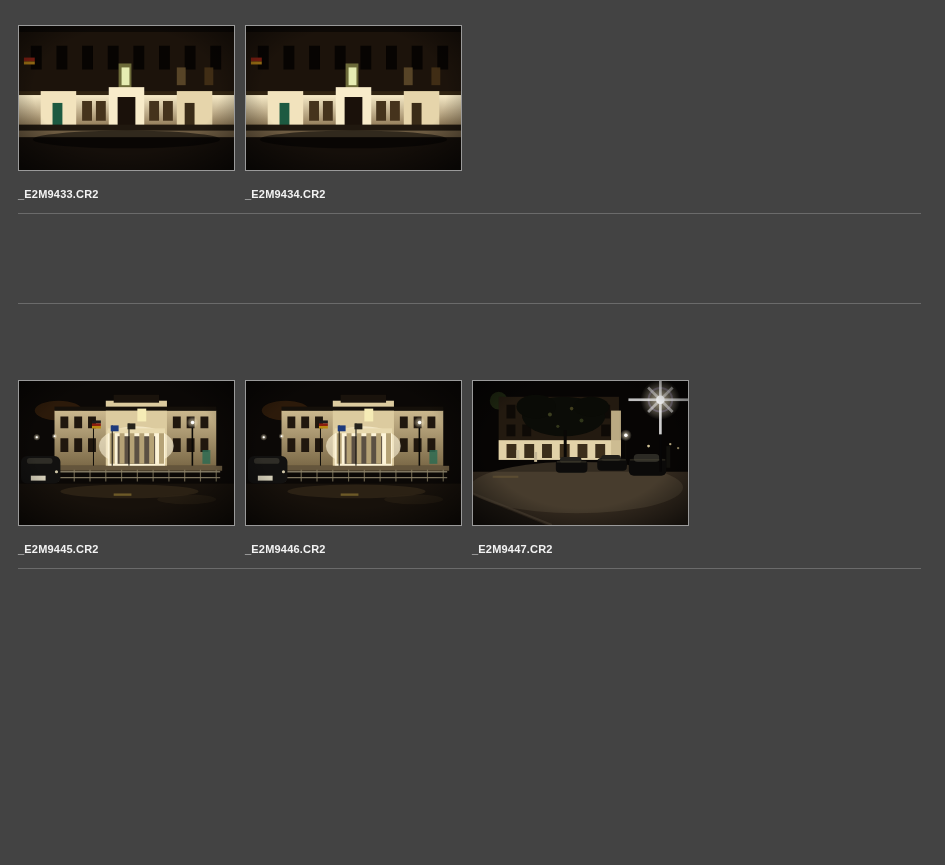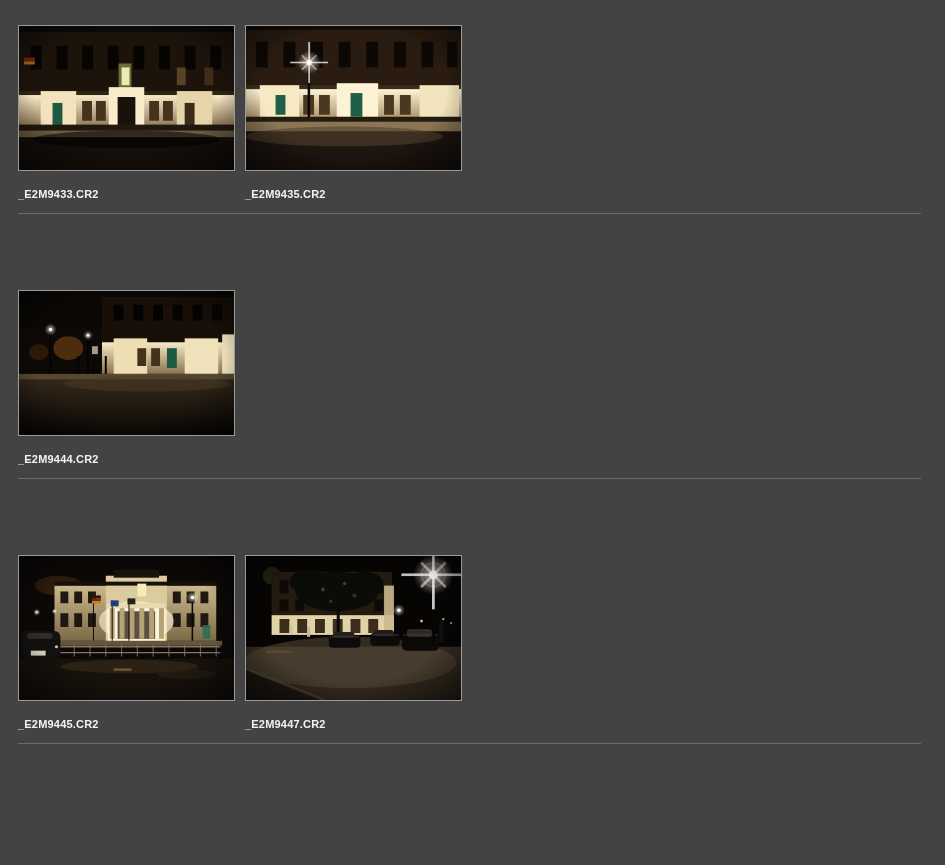--- a/index.html
+++ b/index.html
@@ -392,50 +392,50 @@
   <div class="grid-row">
     <div class="cells">
       <div class="cell">
         <svg class="thumb" viewBox="0 0 218 146" preserveAspectRatio="none">
             <use href="#scene-terrace-dim"></use>
           </svg>
         <div class="fname">_E2M9433.CR2</div>
       </div>
       <div class="cell">
         <svg class="thumb" viewBox="0 0 218 146" preserveAspectRatio="none">
-            <use href="#scene-terrace-bright"></use>
+            <use href="#scene-terrace-dim"></use>
           </svg>
-        <div class="fname">_E2M9435.CR2</div>
+        <div class="fname">_E2M9434.CR2</div>
       </div>
     </div>
     <div class="divider"></div>
   </div>
 
   <div class="grid-row">
     <div class="cells">
-      <div class="cell">
-        <svg class="thumb" viewBox="0 0 218 146" preserveAspectRatio="none">
-            <use href="#scene-corner-dark"></use>
-          </svg>
-        <div class="fname">_E2M9444.CR2</div>
-      </div>
     </div>
     <div class="divider"></div>
   </div>
 
   <div class="grid-row">
     <div class="cells">
       <div class="cell">
         <svg class="thumb" viewBox="0 0 218 146" preserveAspectRatio="none">
             <use href="#scene-mansion"></use>
           </svg>
         <div class="fname">_E2M9445.CR2</div>
       </div>
       <div class="cell">
         <svg class="thumb" viewBox="0 0 218 146" preserveAspectRatio="none">
+            <use href="#scene-mansion"></use>
+          </svg>
+        <div class="fname">_E2M9446.CR2</div>
+      </div>
+      <div class="cell">
+        <svg class="thumb" viewBox="0 0 218 146" preserveAspectRatio="none">
             <use href="#scene-street-flare-a"></use>
           </svg>
         <div class="fname">_E2M9447.CR2</div>
       </div>
     </div>
     <div class="divider"></div>
   </div>
 
 </div>
 

